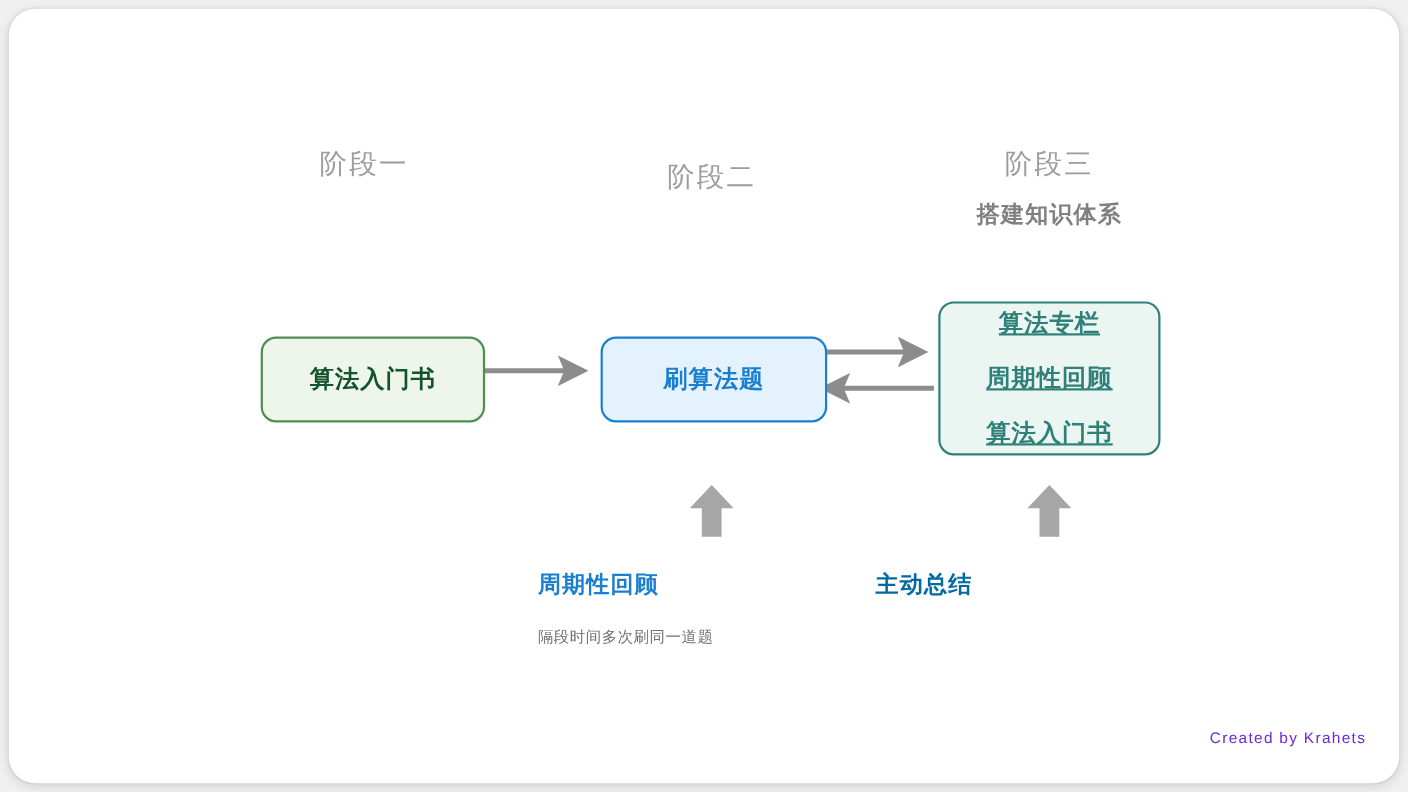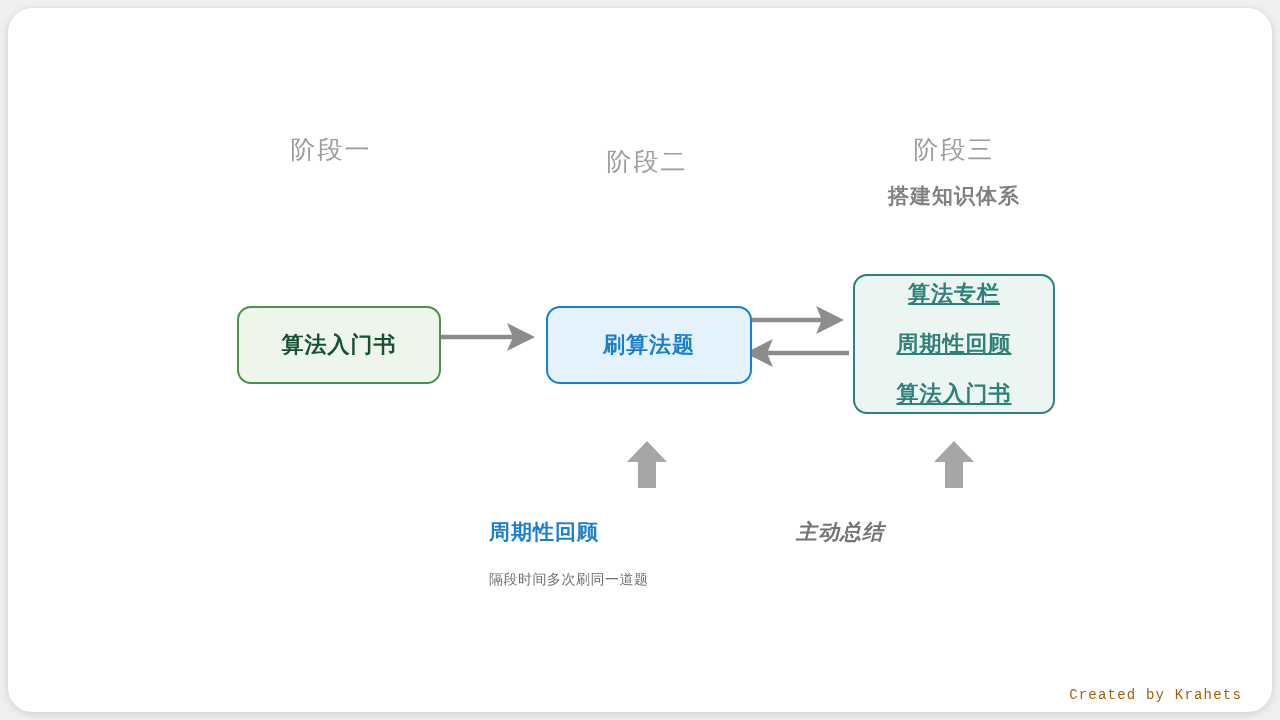--- a/index.html
+++ b/index.html
@@ -122,38 +122,38 @@
     text-align: left;
   }
   .caption-title {
     font-size: 21px;
     font-weight: bold;
     letter-spacing: 1px;
     line-height: 28px;
     white-space: nowrap;
   }
   .caption-title.blue { color: #1b7fd0; }
-  .caption-title.teal { color: #737373; font-style: italic; }
+  .caption-title.teal { color: #0369a1; }
   .caption-body {
     margin-top: 20px;
     font-size: 14px;
     color: #707070;
     line-height: 27px;
     letter-spacing: 0.5px;
   }
   .caption-body div { white-space: nowrap; }
 
   
   #credit {
     position: absolute;
     right: 30px;
-    bottom: 9px;
-    font-family: Liberation Mono, monospace;
+    bottom: 34px;
+    font-family: Liberation Sans, sans-serif;
     font-size: 14px;
-    color: #a16207;
+    color: #6d28d9;
     letter-spacing: 1.2px;
     white-space: nowrap;
   }
 </style>
 </head>
 <body>
 
 <div id="canvas">
   <div id="card">
 

